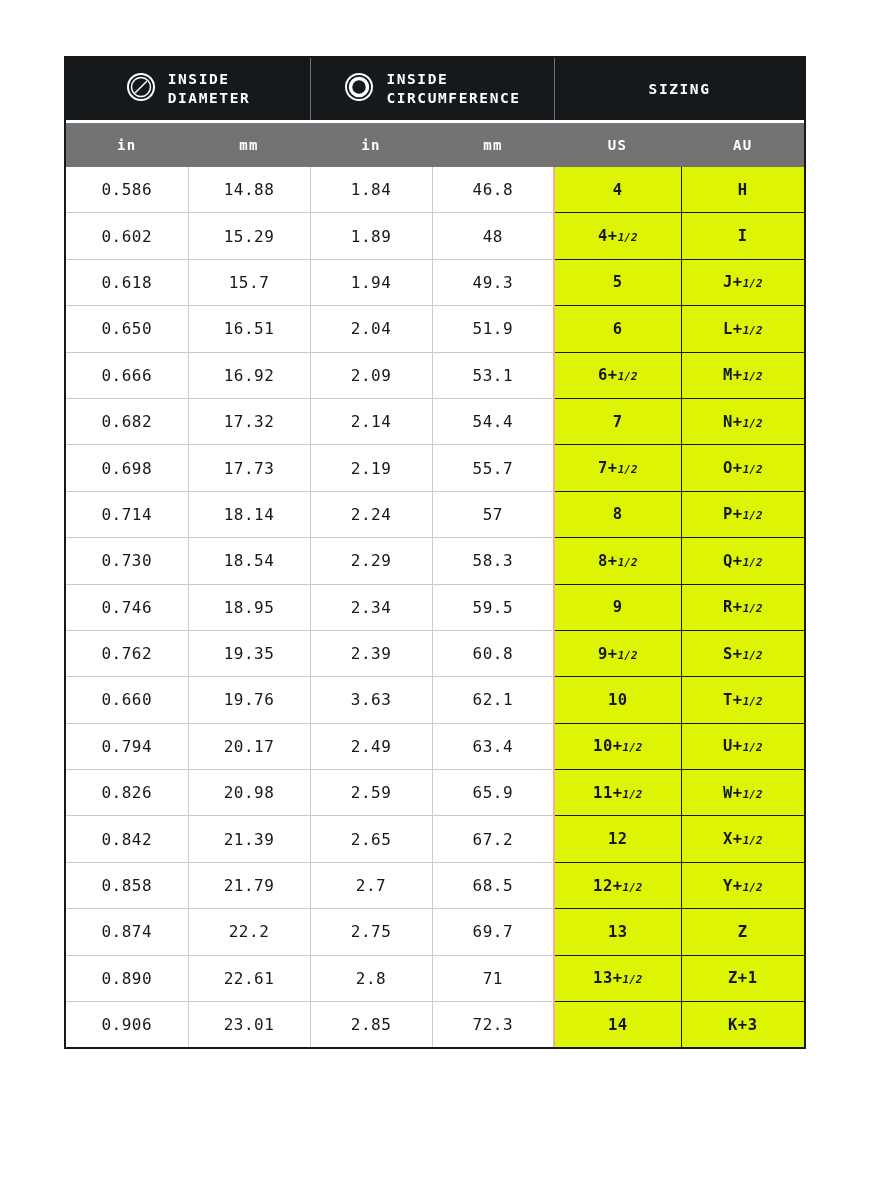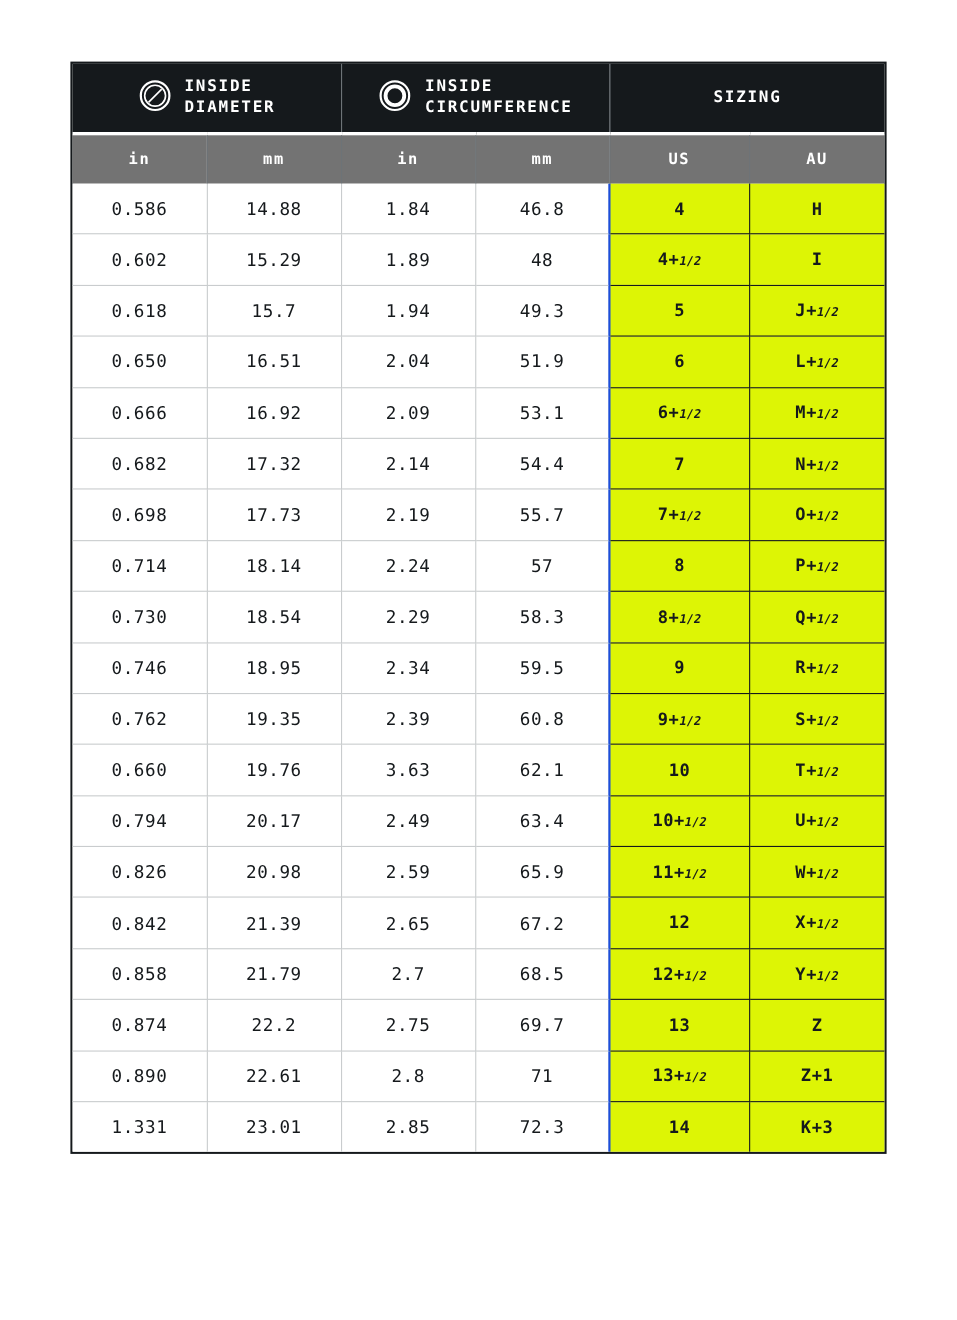--- a/index.html
+++ b/index.html
@@ -90,21 +90,21 @@
     color: #15191c;
     background: #ffffff;
     border-bottom: 1px solid #c9ccce;
     border-right: 1px solid #c9ccce;
     padding: 0;
   }
   tbody tr:last-child td {
     border-bottom: none;
   }
   tbody td.last-measure {
-    border-right: 2px solid #1d4ed8;
+    border-right: 2px solid #fca5a5;
   }
   tbody td.size {
     background: #ddf505;
     font-weight: bold;
     font-size: 15.5px;
     border-right: 1px solid #15191c;
     border-bottom: 1px solid #15191c;
   }
   tbody td.size.last {
     border-right: none;
@@ -317,21 +317,21 @@
           </tr>
           <tr>
             <td>0.890</td>
             <td>22.61</td>
             <td>2.8</td>
             <td class="last-measure">71</td>
             <td class="size">13+<span class="half">1/2</span></td>
             <td class="size last">Z+1</td>
           </tr>
           <tr>
-            <td>1.331</td>
+            <td>0.906</td>
             <td>23.01</td>
             <td>2.85</td>
             <td class="last-measure">72.3</td>
             <td class="size">14</td>
             <td class="size last">K+3</td>
           </tr>
         </tbody>
     </table>
   </div>
 </div>

